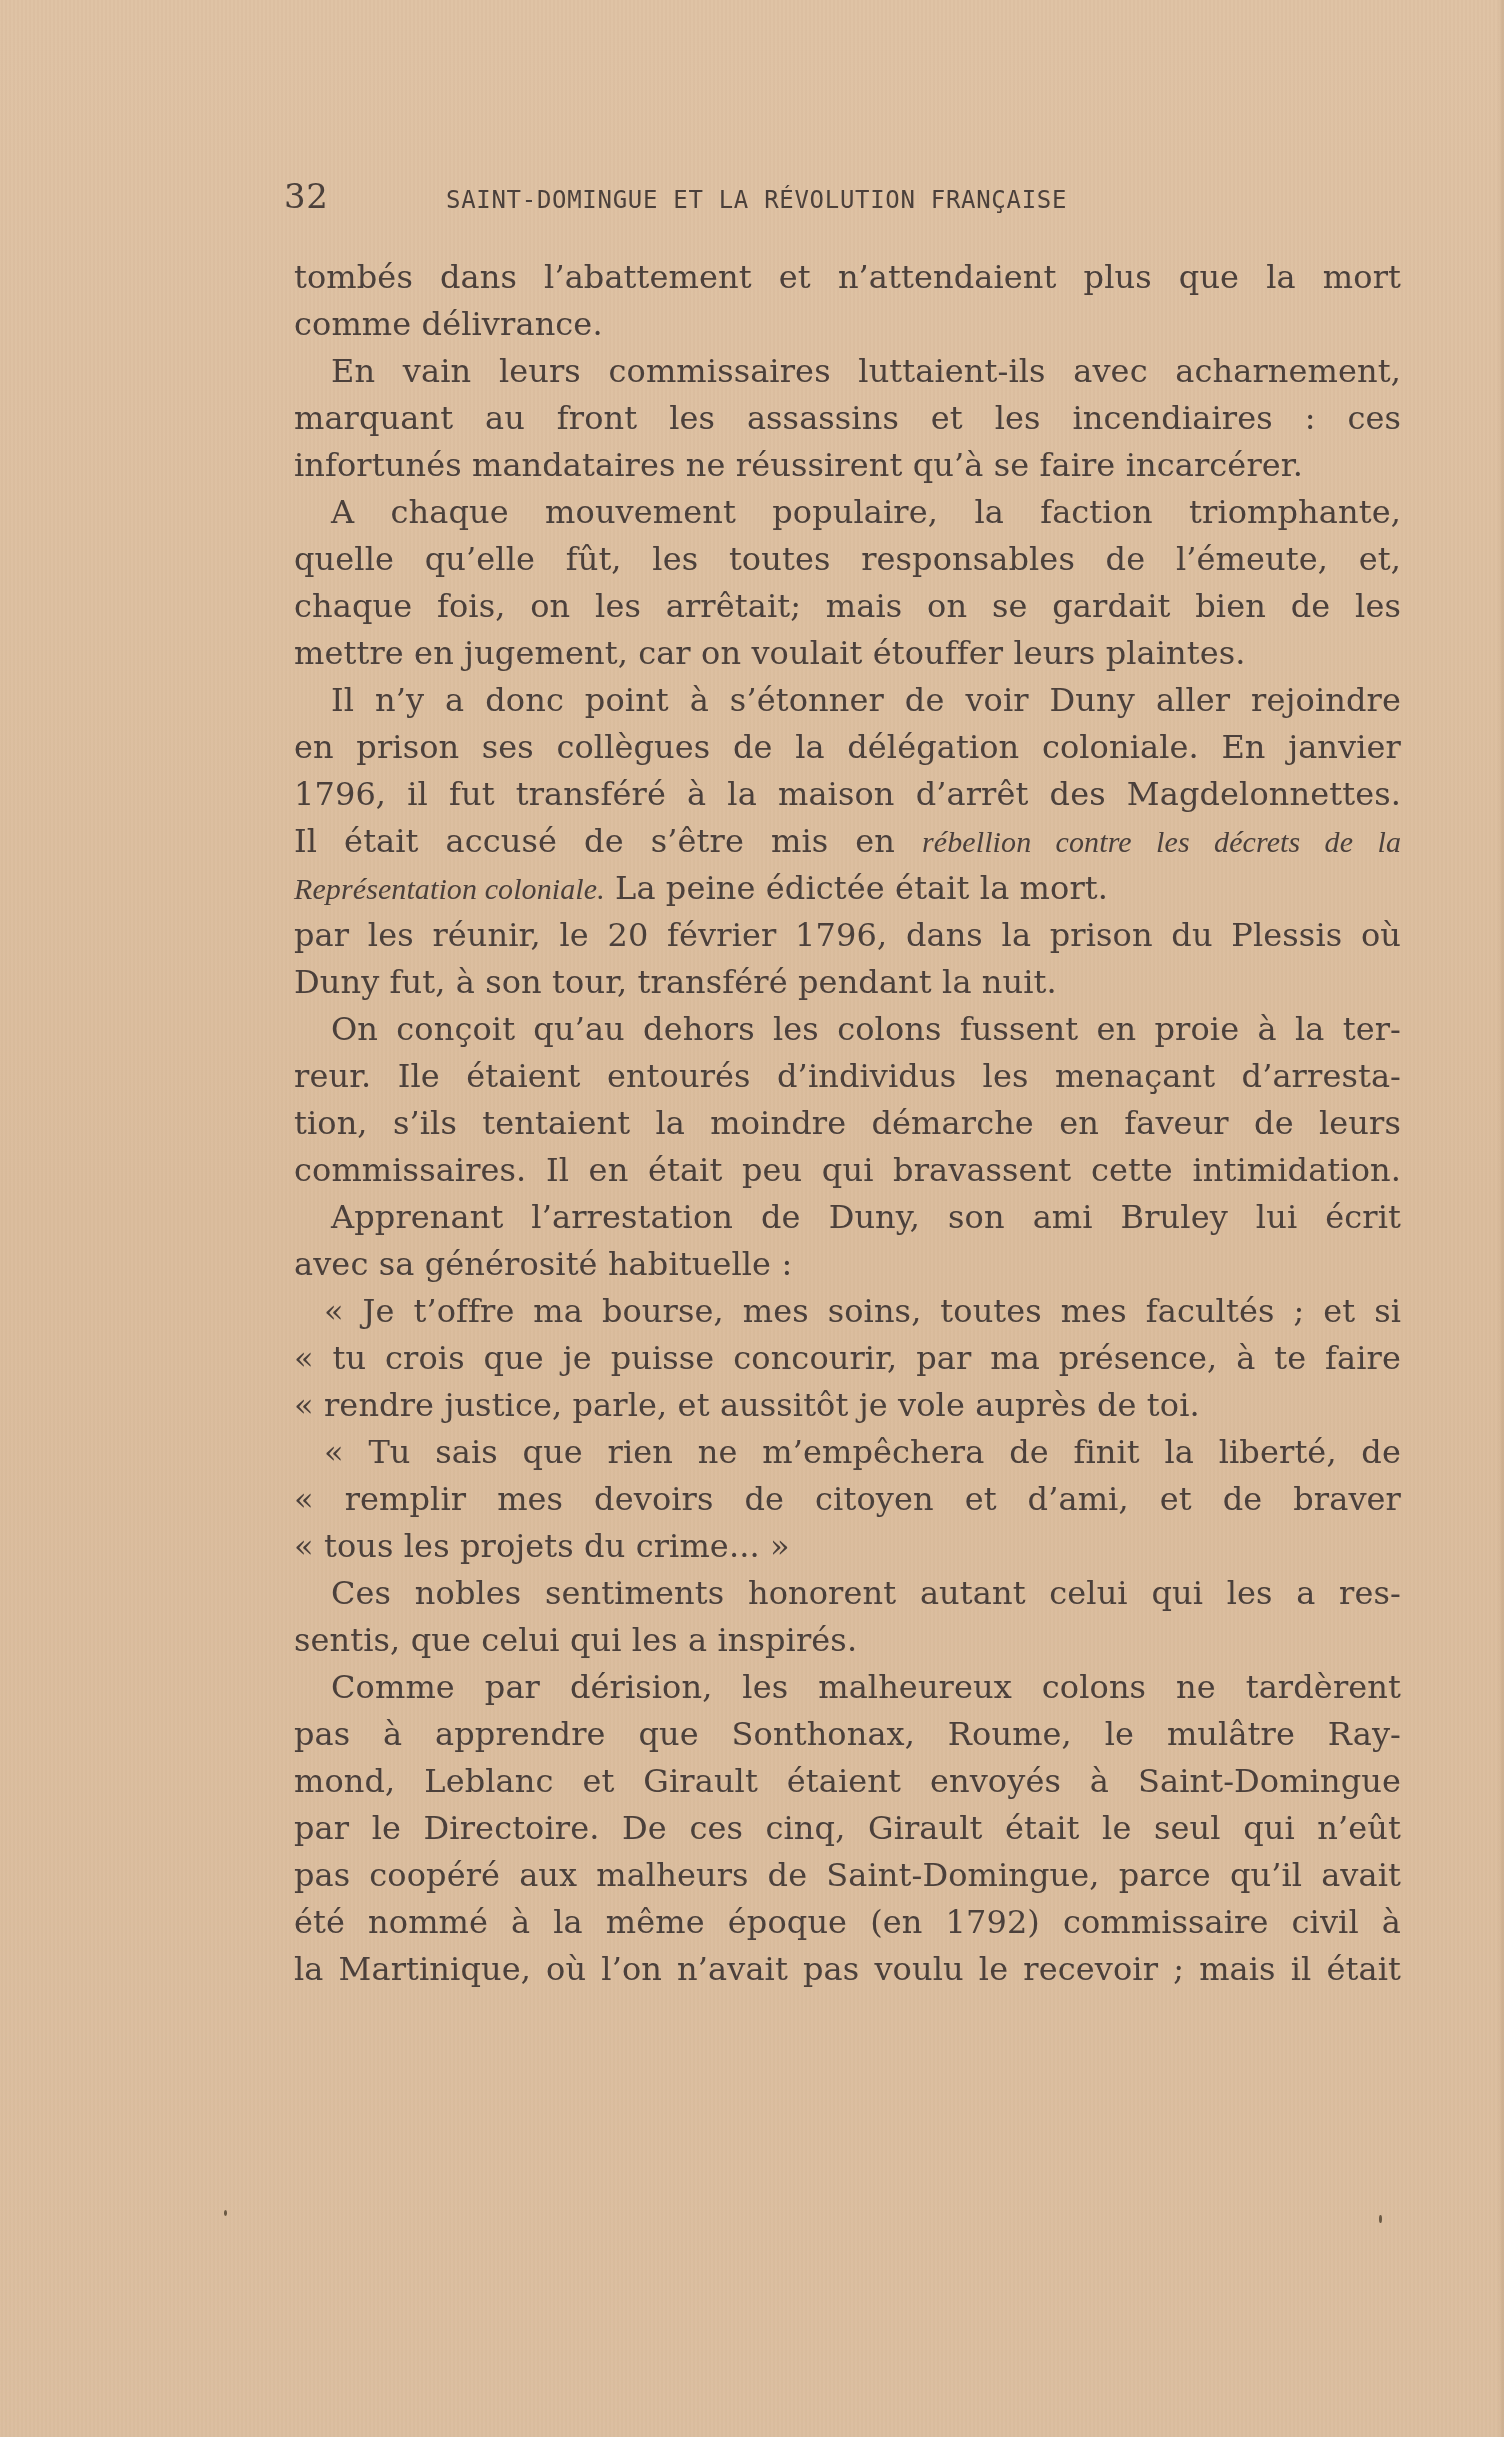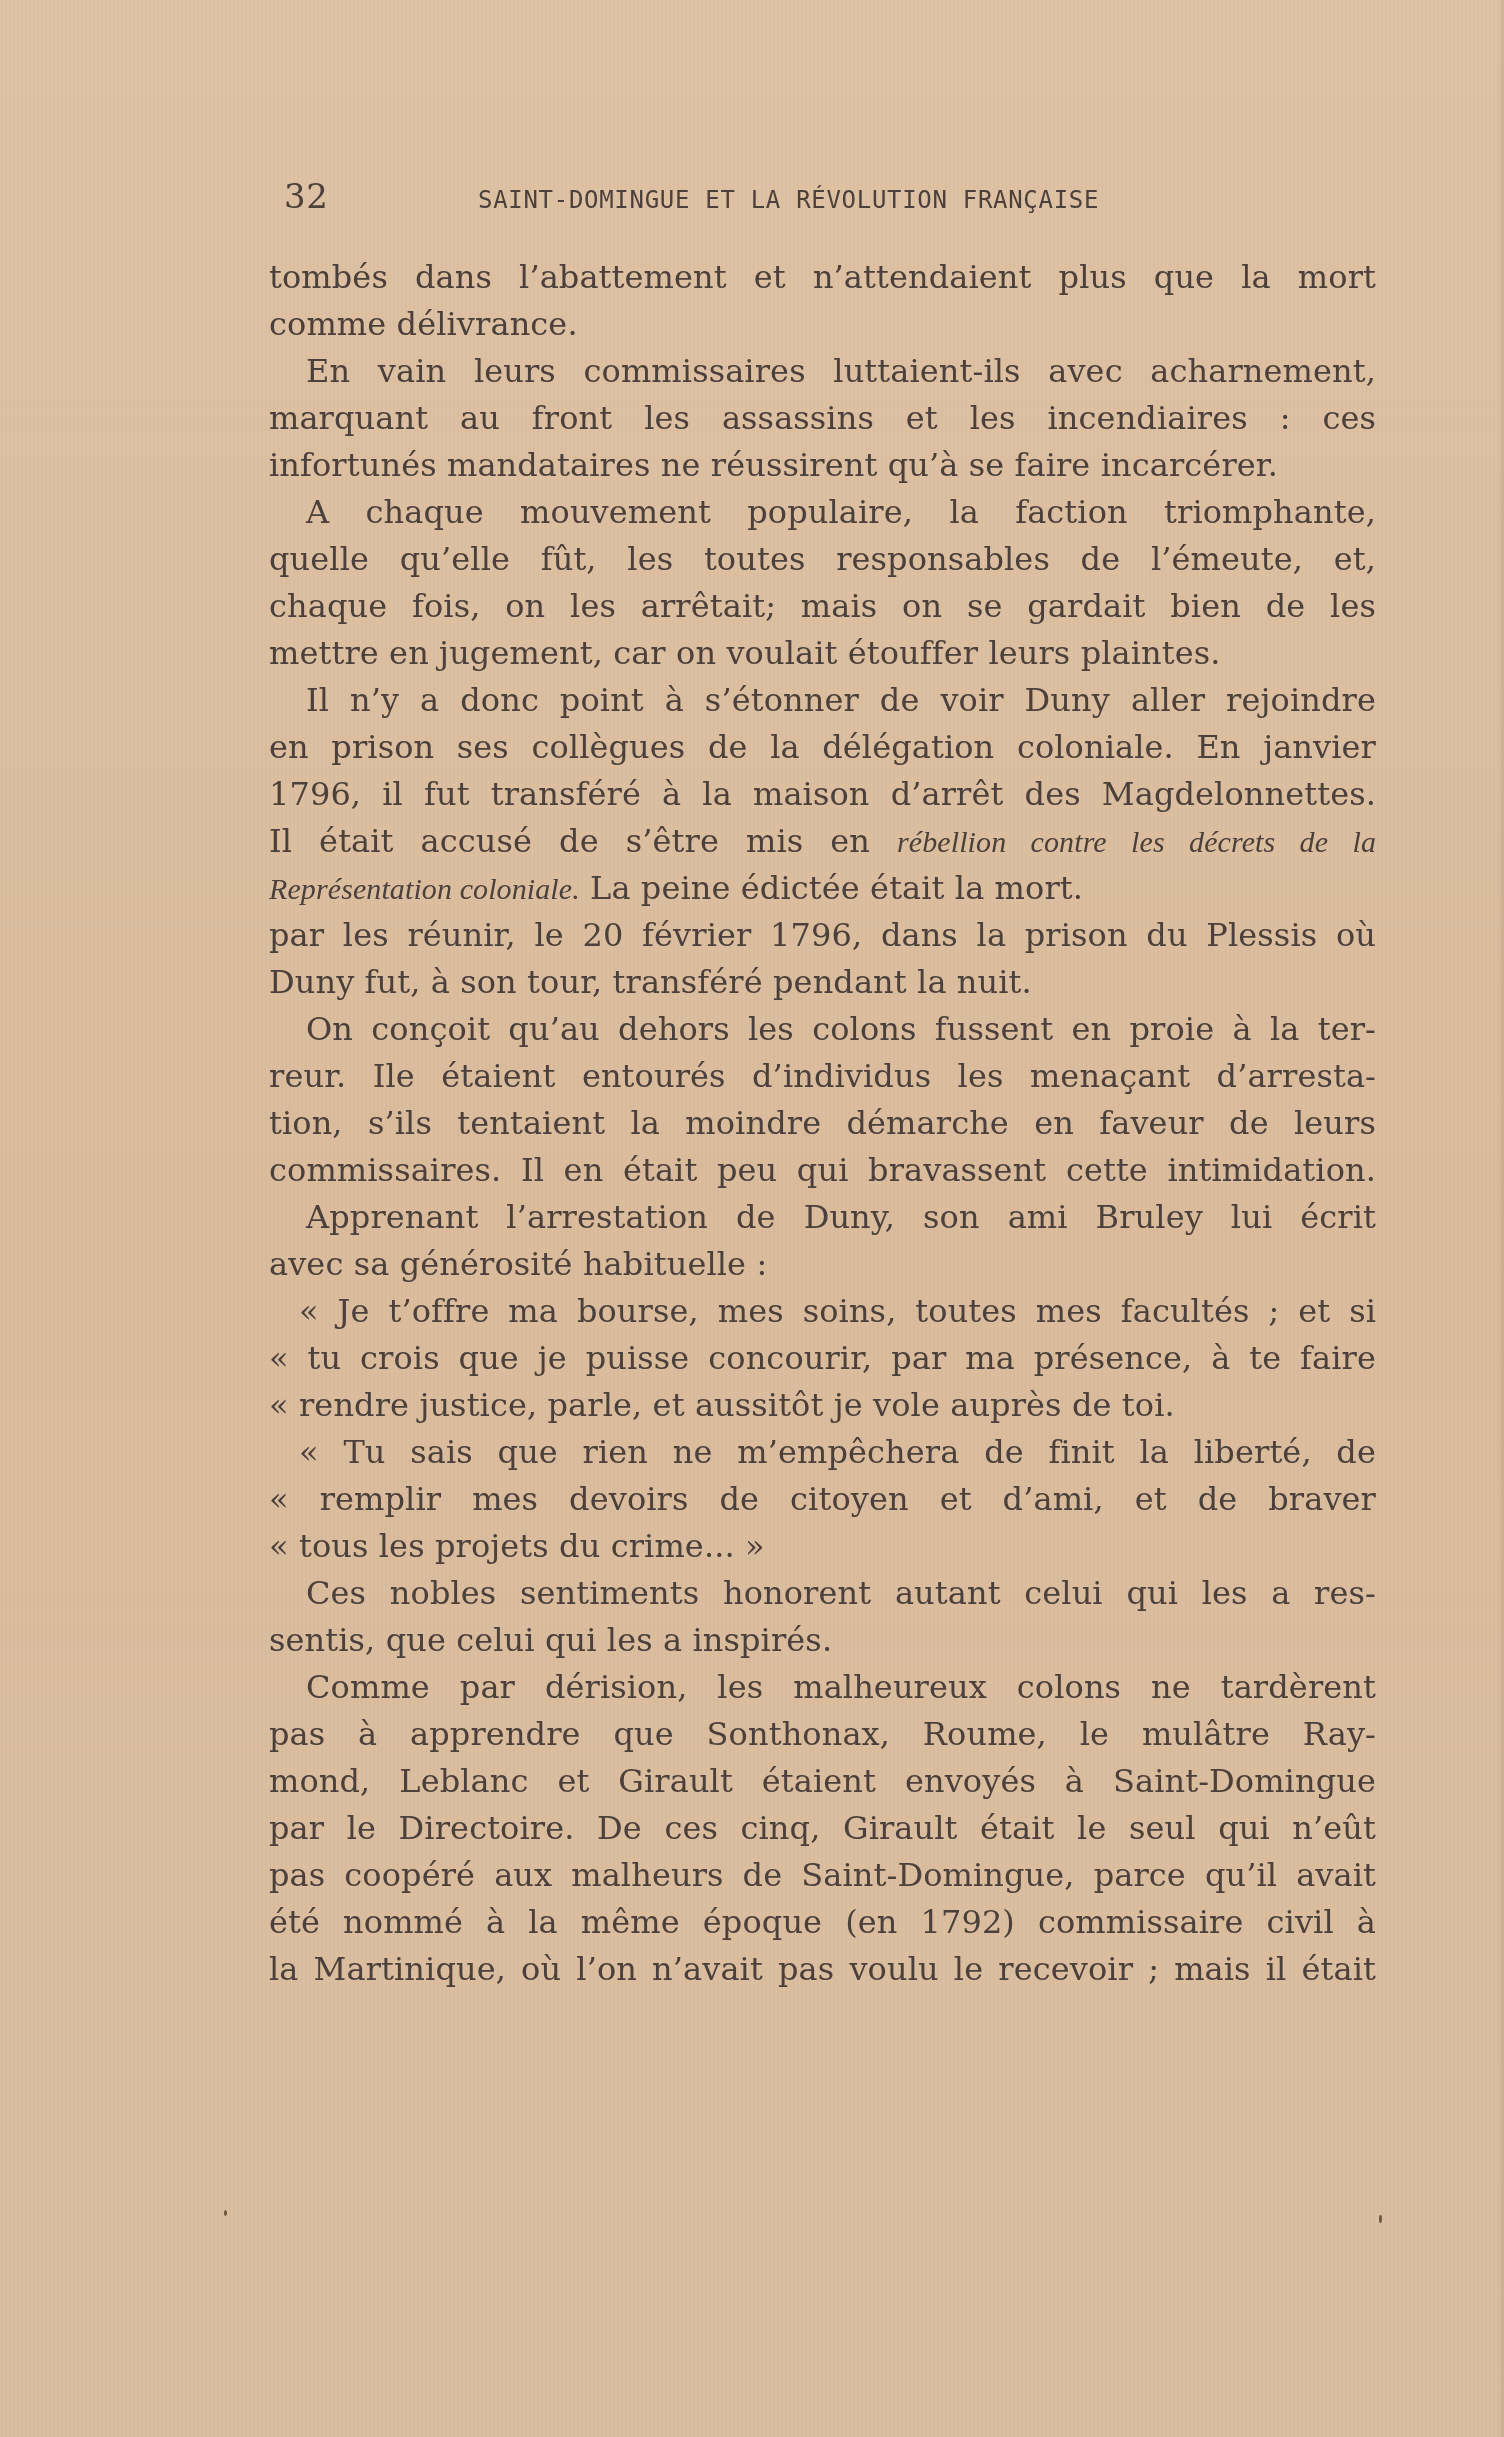--- a/index.html
+++ b/index.html
@@ -40,26 +40,25 @@
       font-size: 34px;
       letter-spacing: 0.7px;
       width: 162px;
     }
     .running-title {
       font-family: "DejaVu Sans Mono", "Liberation Mono", monospace;
       font-size: 24px;
       letter-spacing: 0.7px;
       font-weight: normal;
       white-space: nowrap;
-      margin-left: 32px;
     }
     .text-block {
       position: absolute;
       top: 254px;
-      left: 269px;
+      left: 294px;
       width: 1107px;
     }
     .line {
       height: 47px;
       line-height: 47px;
       font-size: 32px;
       white-space: nowrap;
       text-align: justify;
       text-align-last: justify;
       letter-spacing: 0.1px;

